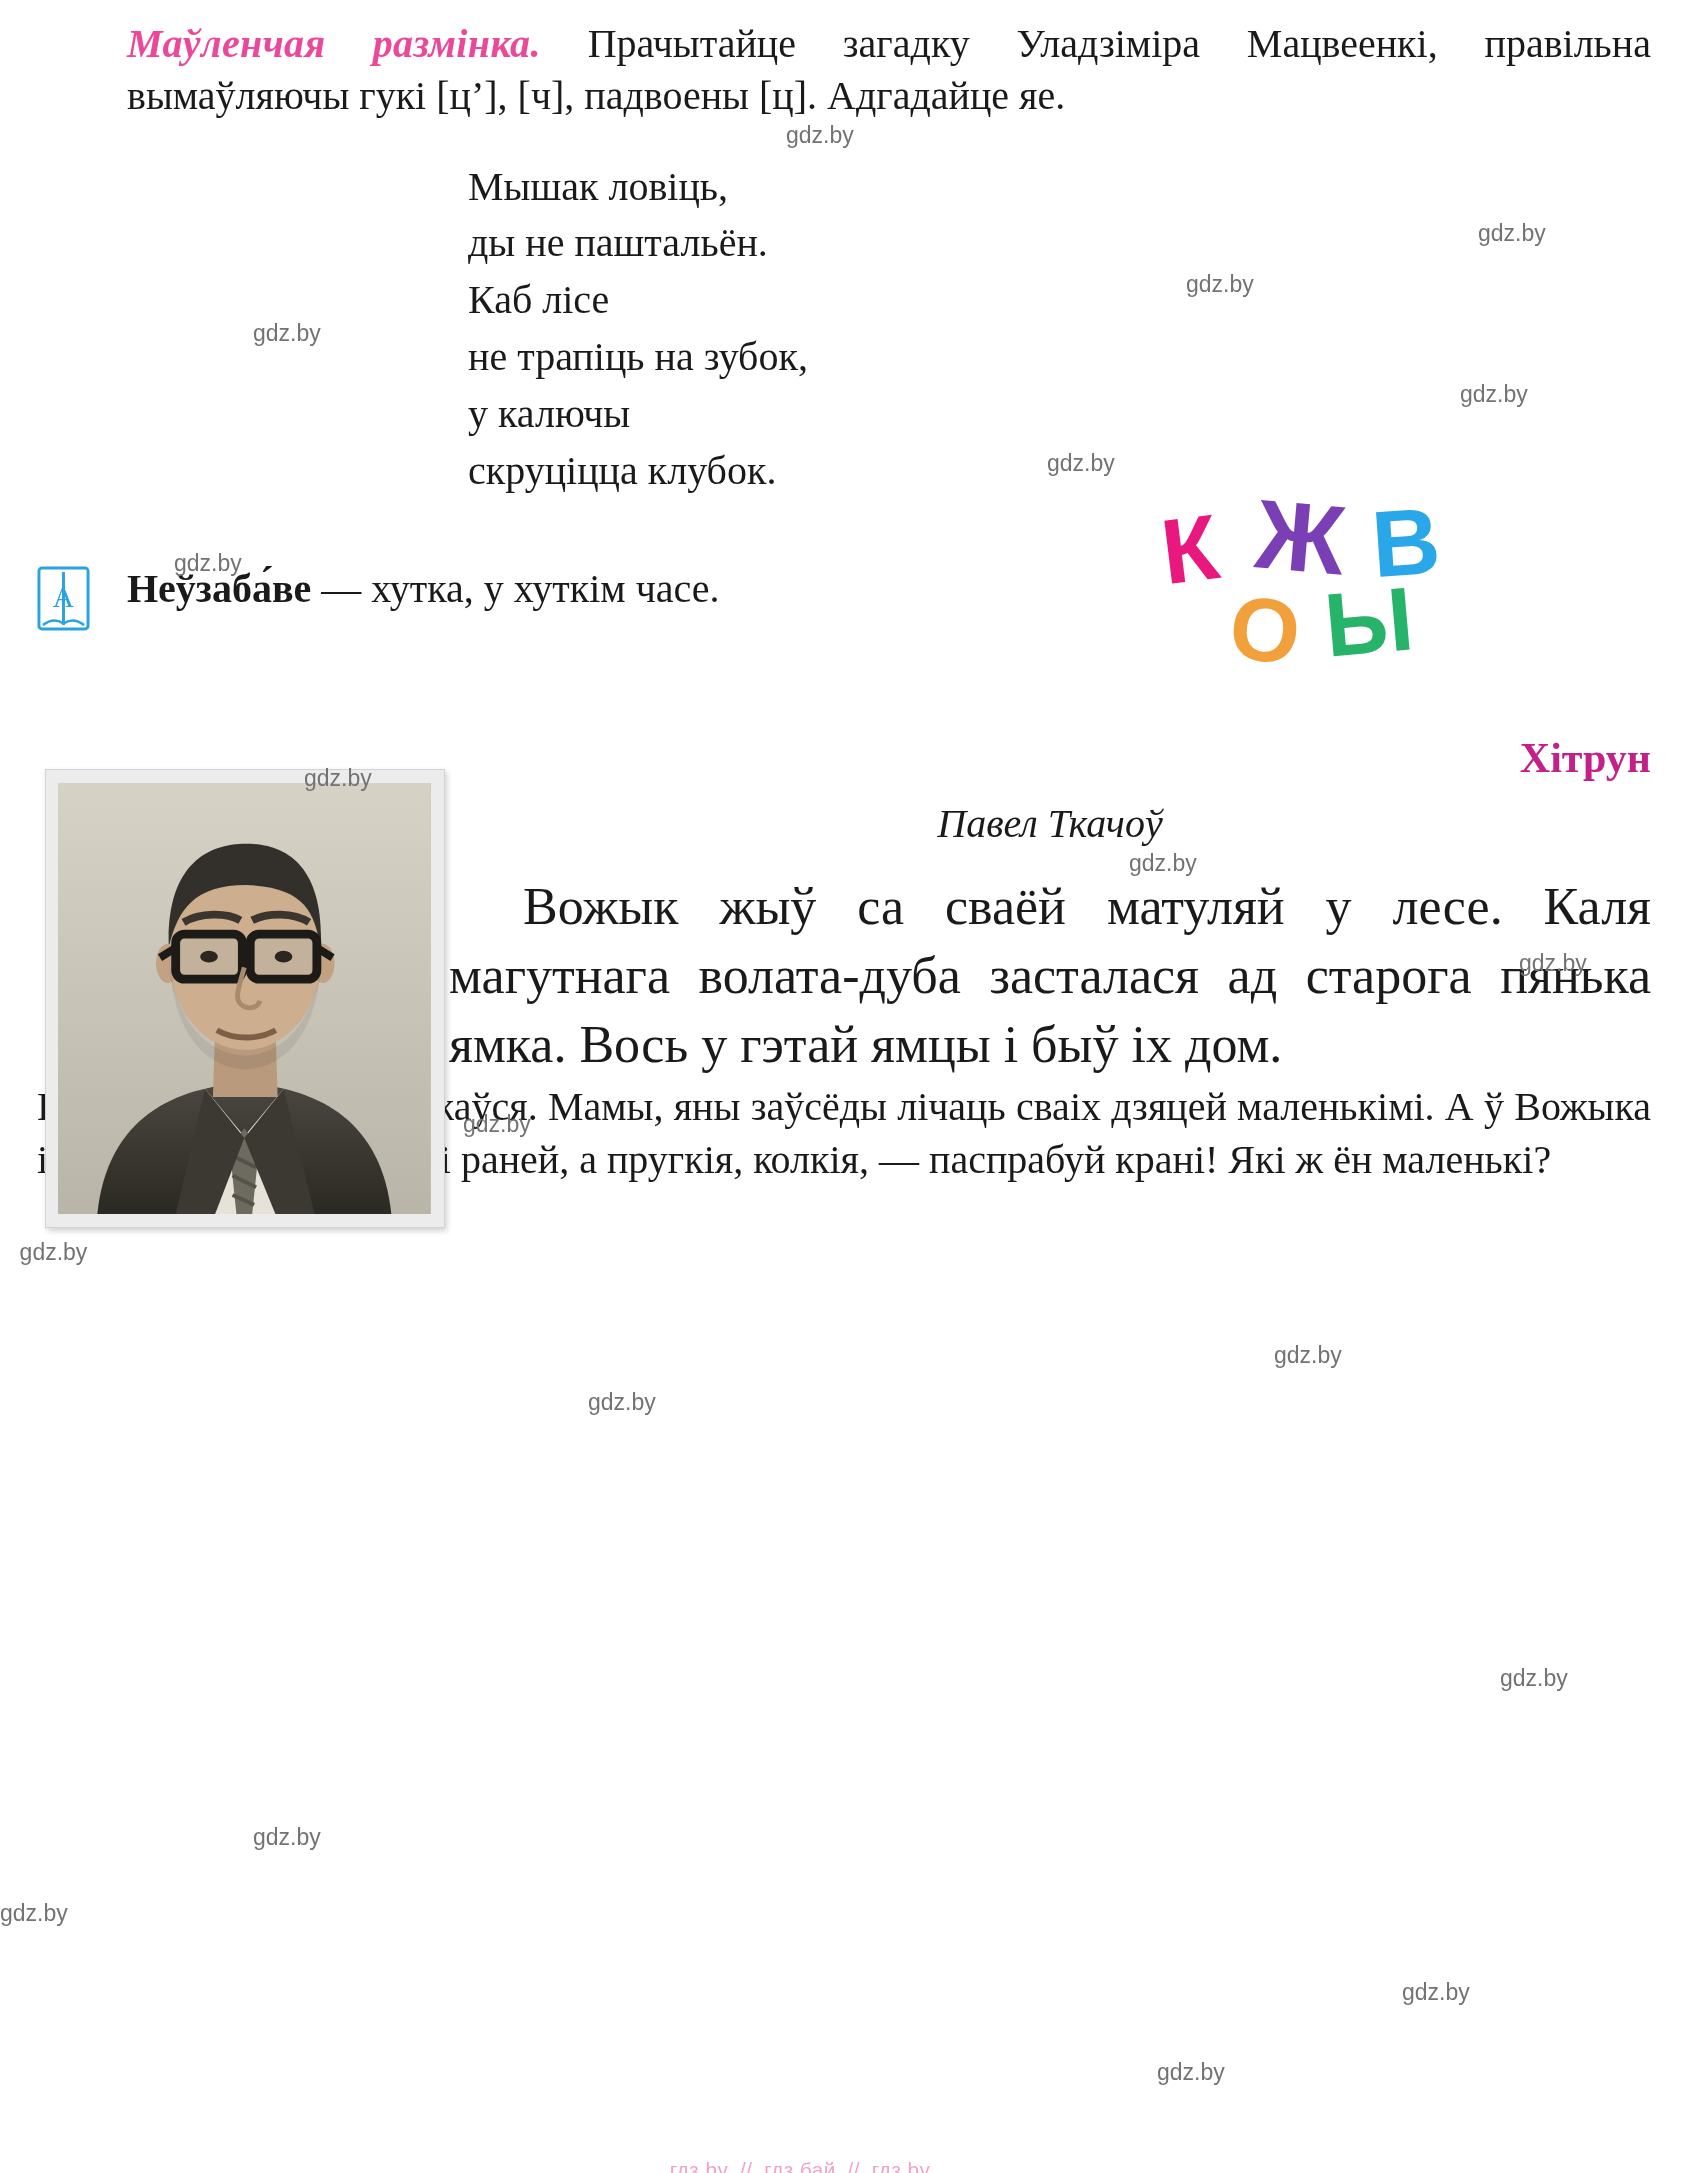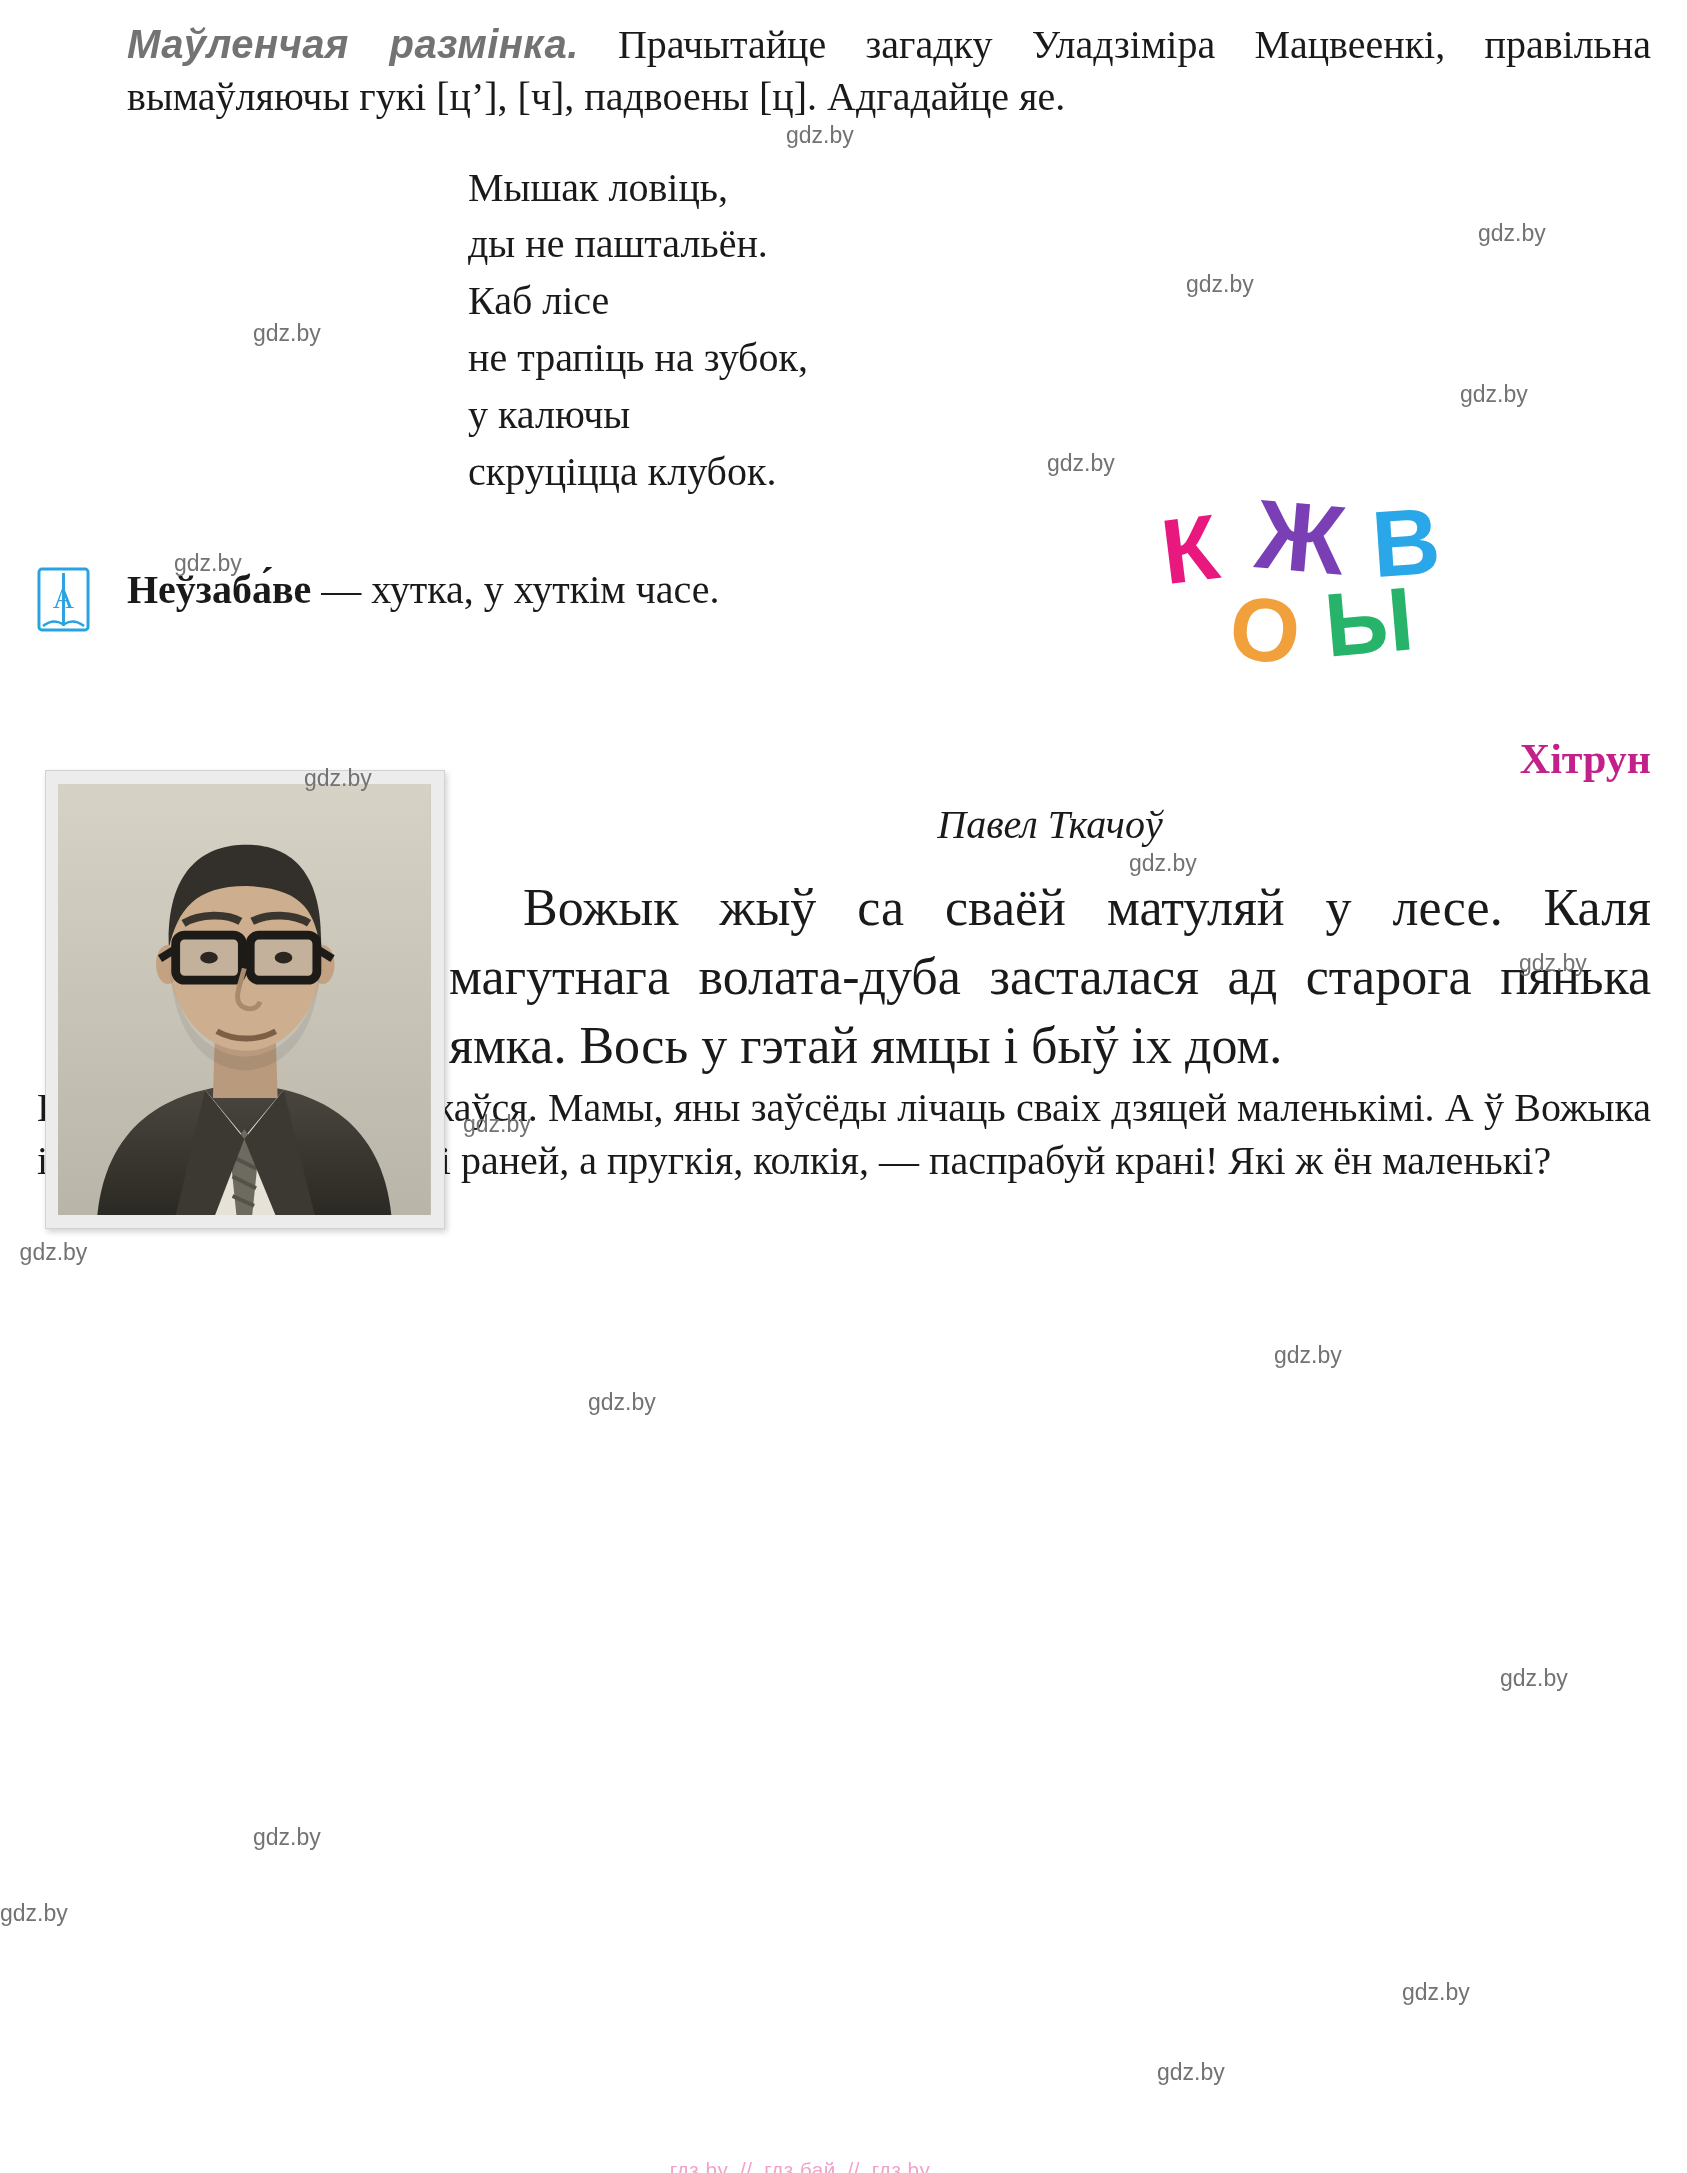--- a/index.html
+++ b/index.html
@@ -38,24 +38,24 @@
   .intro {
     margin-top: 17.6px;
     font-size: 40px;
     line-height: 1.30;
     text-align: justify;
     text-align-last: left;
     padding-left: 90px;
     text-indent: 0;
   }
   .intro .lead {
-    font-family: Liberation Sans, sans-serif;
+    font-family: Liberation Serif, serif;
     font-weight: bold;
     font-style: italic;
-    color: #737373;
+    color: #ec4899;
     font-size: 40px;
     letter-spacing: 0.4px;
   }
   .intro-body {
     display: inline;
   }
 
   
   .poem {
     margin-top: 37px;

